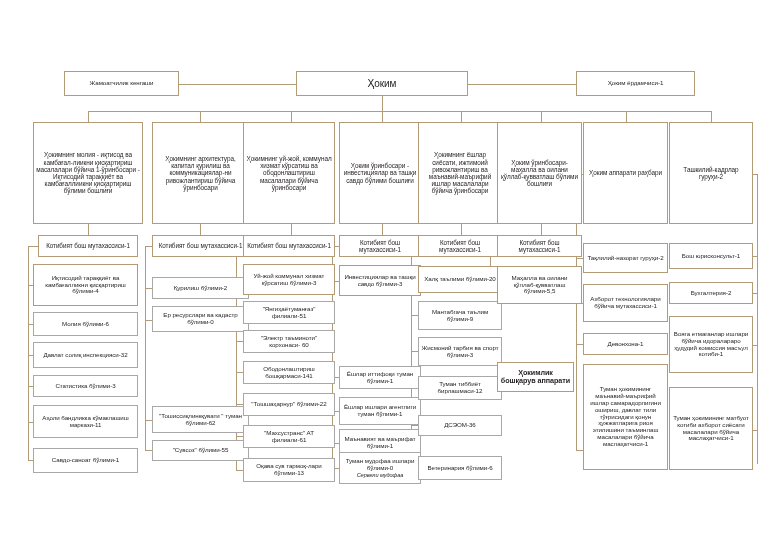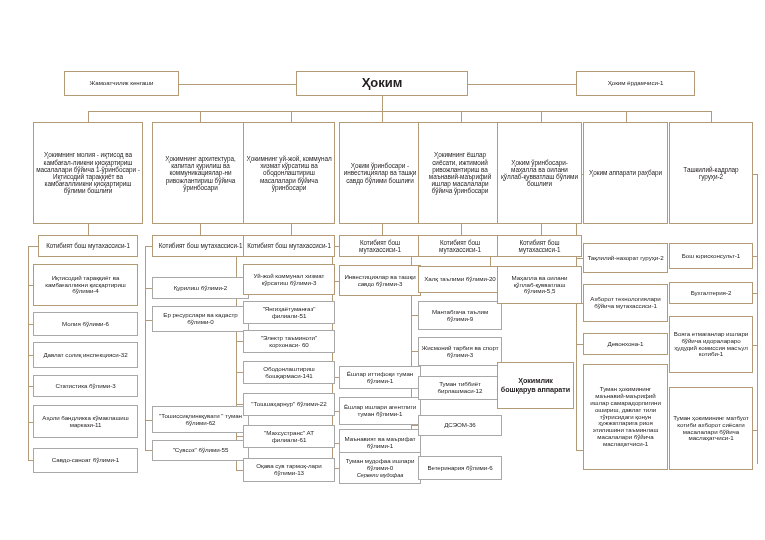--- a/index.html
+++ b/index.html
@@ -35,22 +35,22 @@
     z-index: 2;
   }
   .box.grey {
     border-color: #a8a8a8;
   }
   .box.blue {
     border-color: #6a8fb5;
   }
   .box span { display: block; width: 100%; }
   .title-main {
-    font-size: 13px;
-    font-weight: bold;
+    font-size: 10px;
+    font-weight: normal;
   }
   .lvl1 { font-size: 6.4px; }
   .lvl2 { font-size: 6.3px; }
   .bold { font-weight: bold; font-size: 7.2px; }
   .ital { font-style: italic; font-size: 5.6px; }
   .line {
     position: absolute;
     background: #b39b78;
     z-index: 1;
   }
@@ -307,21 +307,21 @@
   </div>
 
   <div class="line v" style="left:490px;top:246px;height:40px;"></div>
   <div class="line h" style="left:490px;top:246px;width:7px;"></div>
 
   <div class="line h" style="left:490px;top:286px;width:7px;"></div>
   <div class="box" style="left:497px;top:266px;width:85px;height:38px;">
     <span>Маҳалла ва оилани қўллаб-қувватлаш бўлими-5,5</span>
   </div>
 
-  <div class="box" style="left:497px;top:362px;width:77px;height:47px;">
+  <div class="box" style="left:497px;top:362px;width:77px;height:30px;">
     <span class="bold">Ҳокимлик бошқарув аппарати</span>
   </div>
 
 
   <div class="line v" style="left:576px;top:174px;height:276px;"></div>
   <div class="line h" style="left:576px;top:174px;width:7px;"></div>
 
   <div class="line h" style="left:576px;top:258px;width:7px;"></div>
   <div class="box" style="left:583px;top:243px;width:85px;height:30px;">
     <span>Тақлилий-назорат гуруҳи-2</span>

